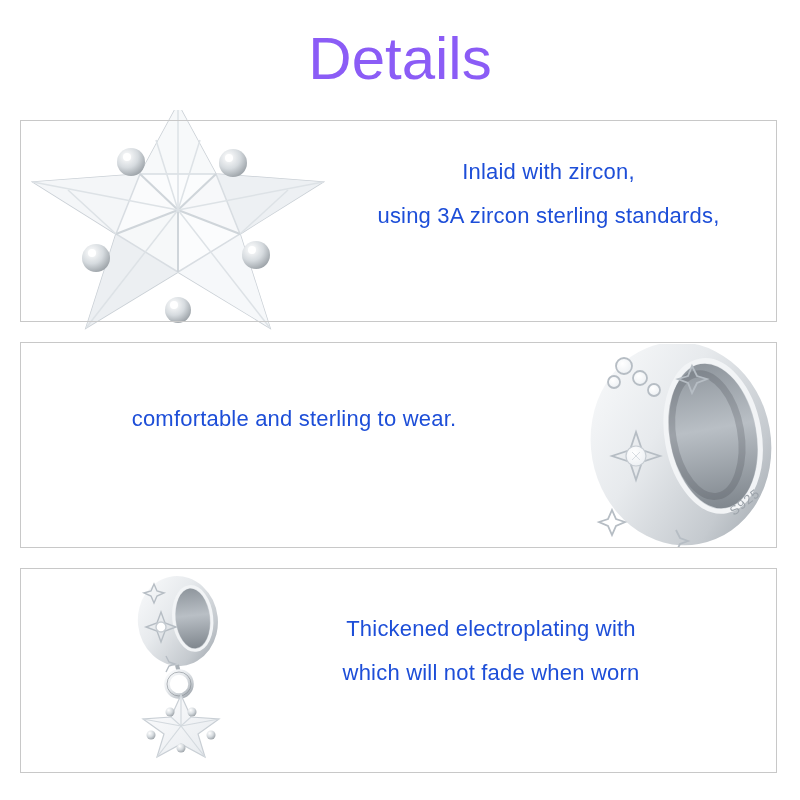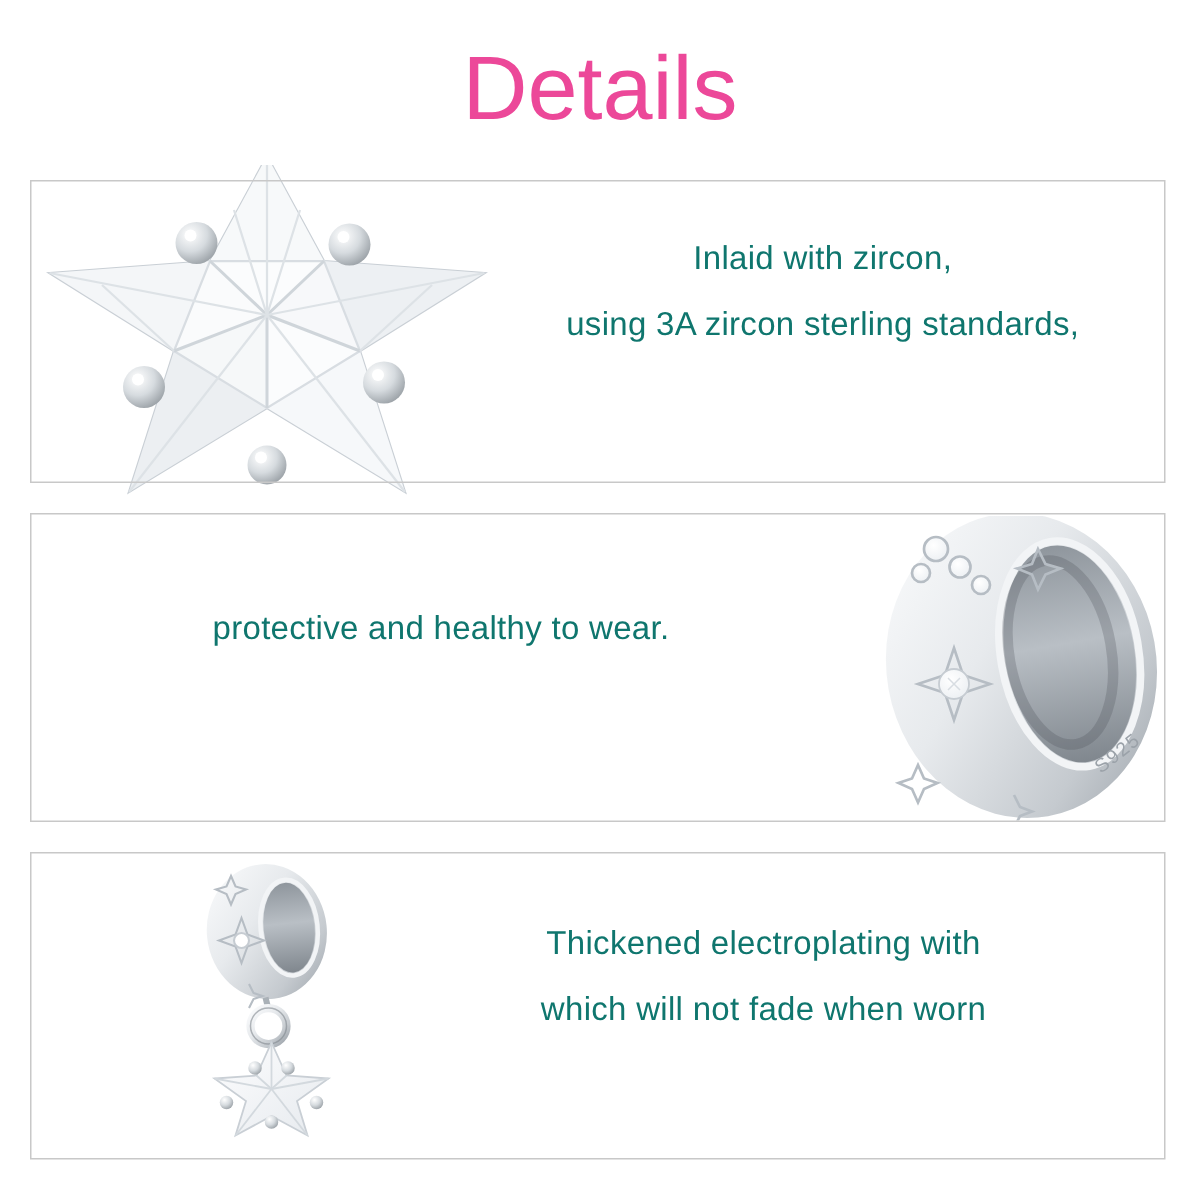--- a/index.html
+++ b/index.html
@@ -2,40 +2,40 @@
 <html><head>
 <meta charset="utf-8">
 <style>
   html,body{margin:0;padding:0;}
   body{
     width:800px;height:800px;background:#ffffff;position:relative;
     font-family:"Liberation Sans", sans-serif;color:#000;overflow:hidden;
   }
   .title{
     position:absolute;top:24px;left:0;width:800px;text-align:center;
-    font-size:60px;font-weight:400;color:#ec4899;margin:0;letter-spacing:0;
+    font-size:60px;font-weight:400;color:#8b5cf6;margin:0;letter-spacing:0;
   }
   .card{
     position:absolute;left:20px;width:757px;box-sizing:border-box;
     border:1px solid #c8c8c8;background:transparent;z-index:2;
   }
   #card-1{top:120px;height:202px;}
   #card-2{top:342px;height:206px;}
   #card-3{top:568px;height:205px;}
   .photo{position:absolute;z-index:1;}
   #star-photo{left:28px;top:110px;width:300px;height:232px;}
   #ring-photo{left:584px;top:344px;width:194px;height:203px;}
   #pendant-photo{left:126px;top:574px;width:112px;height:196px;}
   .card-text{
     position:absolute;font-size:22px;line-height:44px;text-align:center;
-    color:#0f766e;letter-spacing:0.2px;
+    color:#1d4ed8;letter-spacing:0.2px;
   }
   #text-1{left:300px;right:0px;top:29px;}
   #text-2{left:8px;width:530px;top:54px;}
-  #text-3{left:238px;width:500px;top:38px;}
+  #text-3{left:220px;width:500px;top:38px;}
 </style>
 </head>
 <body>
 
 <div class="page">
 
   <h1 class="title">Details</h1>
 
   <svg id="star-photo" class="photo" viewBox="0 0 300 232" xmlns="http://www.w3.org/2000/svg">
     <defs>
@@ -187,21 +187,21 @@
 
   <section id="card-1" class="card">
     <div id="text-1" class="card-text">
       <div>Inlaid with zircon,</div>
       <div>using 3A zircon sterling standards,</div>
     </div>
   </section>
 
   <section id="card-2" class="card">
     <div id="text-2" class="card-text">
-      <div>protective and healthy to wear.</div>
+      <div>comfortable and sterling to wear.</div>
     </div>
   </section>
 
   <section id="card-3" class="card">
     <div id="text-3" class="card-text">
       <div>Thickened electroplating with</div>
       <div>which will not fade when worn</div>
     </div>
   </section>
 

